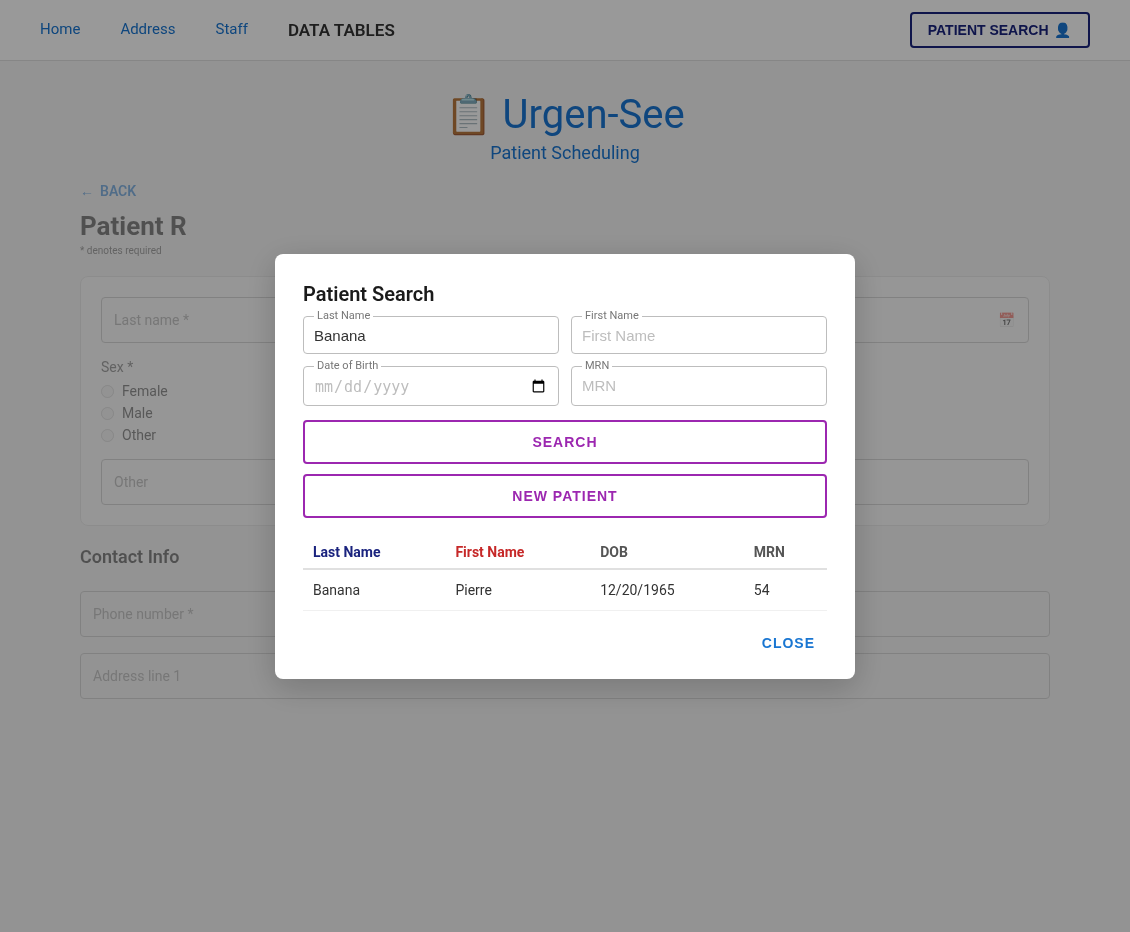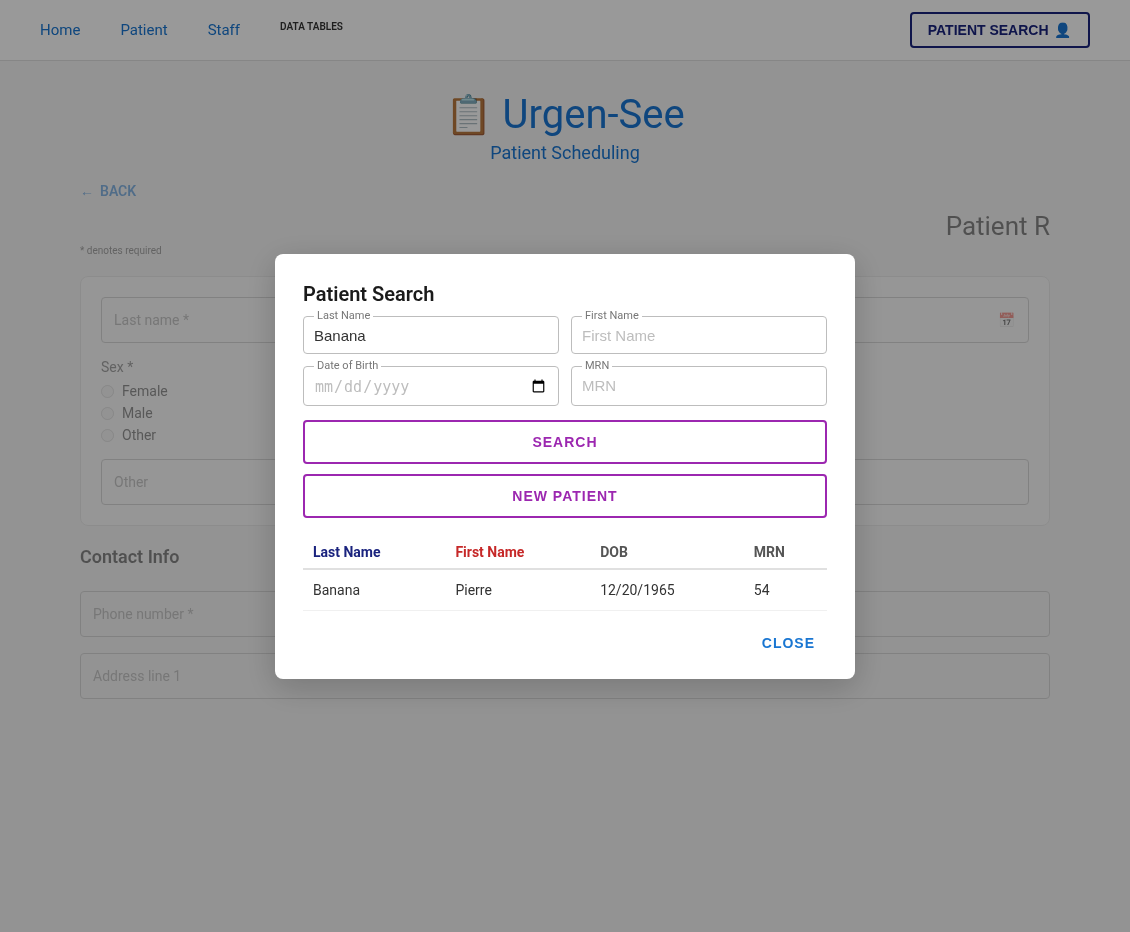--- a/index.html
+++ b/index.html
@@ -26,21 +26,21 @@
       gap: 40px;
     }
     .nav-link {
       color: #1976d2;
       text-decoration: none;
       font-size: 15px;
     }
     .nav-data-tables {
       font-weight: 600;
       color: #333;
-      font-size: 10px;
+      font-size: 17px;
       text-decoration: none;
     }
     .nav-patient-search-btn {
       border: 2px solid #1a237e;
       border-radius: 4px;
       padding: 8px 16px;
       background: transparent;
       color: #1a237e;
       font-weight: 600;
       font-size: 14px;
@@ -85,24 +85,23 @@
       align-items: center;
       gap: 6px;
       color: #1976d2;
       font-size: 14px;
       font-weight: 600;
       margin-bottom: 12px;
       text-decoration: none;
     }
     .page-title {
       font-size: 26px;
-      font-weight: 400;
+      font-weight: 700;
       color: #1a1a1a;
       margin-bottom: 4px;
-      text-align: right;
     }
     .required-note {
       font-size: 10px;
       color: #555;
       margin-bottom: 20px;
     }
     .form-section {
       background: #fff;
       border-radius: 8px;
       padding: 20px;
@@ -286,21 +285,21 @@
       padding: 8px 12px;
       text-transform: uppercase;
     }
   </style>
 </head>
 <body>
 
 <nav>
   <div class="nav-links">
     <a class="nav-link">Home</a>
-    <a class="nav-link">Patient</a>
+    <a class="nav-link">Address</a>
     <a class="nav-link">Staff</a>
     <a class="nav-data-tables">DATA TABLES</a>
   </div>
   <button class="nav-patient-search-btn">
     <span>PATIENT SEARCH</span>
     <span>👤</span>
   </button>
 </nav>
 
 <div class="app-header">

